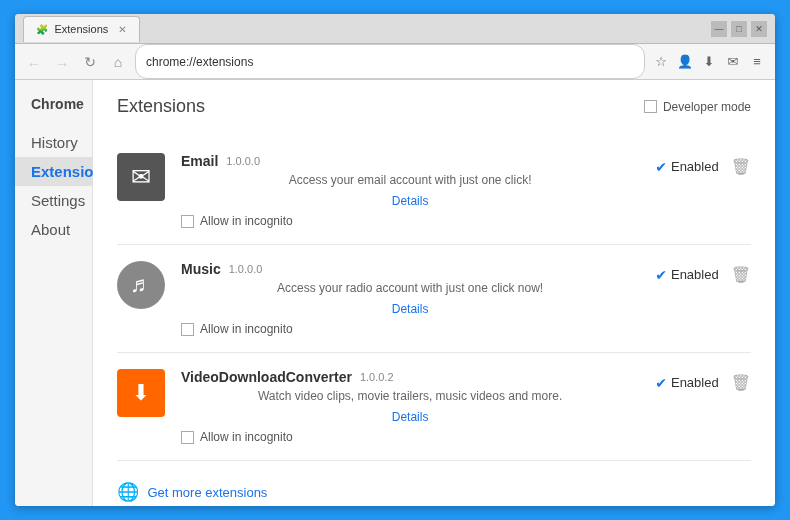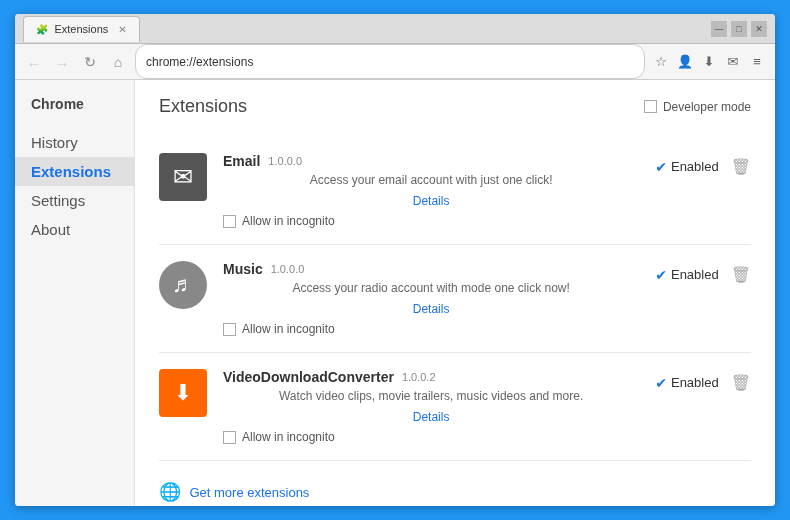--- a/index.html
+++ b/index.html
@@ -128,21 +128,21 @@
 
     
     .content {
       display: flex;
       flex: 1;
       overflow: hidden;
     }
 
     
     .sidebar {
-      width: 120px;
+      width: 78px;
       background: #f5f5f5;
       border-right: 1px solid #e0e0e0;
       padding: 16px 0;
       flex-shrink: 0;
     }
     .sidebar-brand {
       padding: 0 16px 16px 16px;
       font-size: 14px;
       font-weight: bold;
       color: #444;
@@ -387,21 +387,21 @@
         </div>
       </div>
 
       <div class="extension-item">
         <div class="ext-icon ext-icon-music">♬</div>
         <div class="ext-info">
           <div class="ext-name-row">
             <span class="ext-name">Music</span>
             <span class="ext-version">1.0.0.0</span>
           </div>
-          <div class="ext-desc">Access your radio account with mode one click now!</div>
+          <div class="ext-desc">Access your radio account with just one click now!</div>
           <a class="ext-details">Details</a>
           <div class="ext-incognito">
             <div class="incognito-checkbox"></div>
             <span>Allow in incognito</span>
           </div>
         </div>
         <div class="ext-controls">
           <div class="ext-enabled">
             <span class="enabled-check">✔</span>
             <span>Enabled</span>

